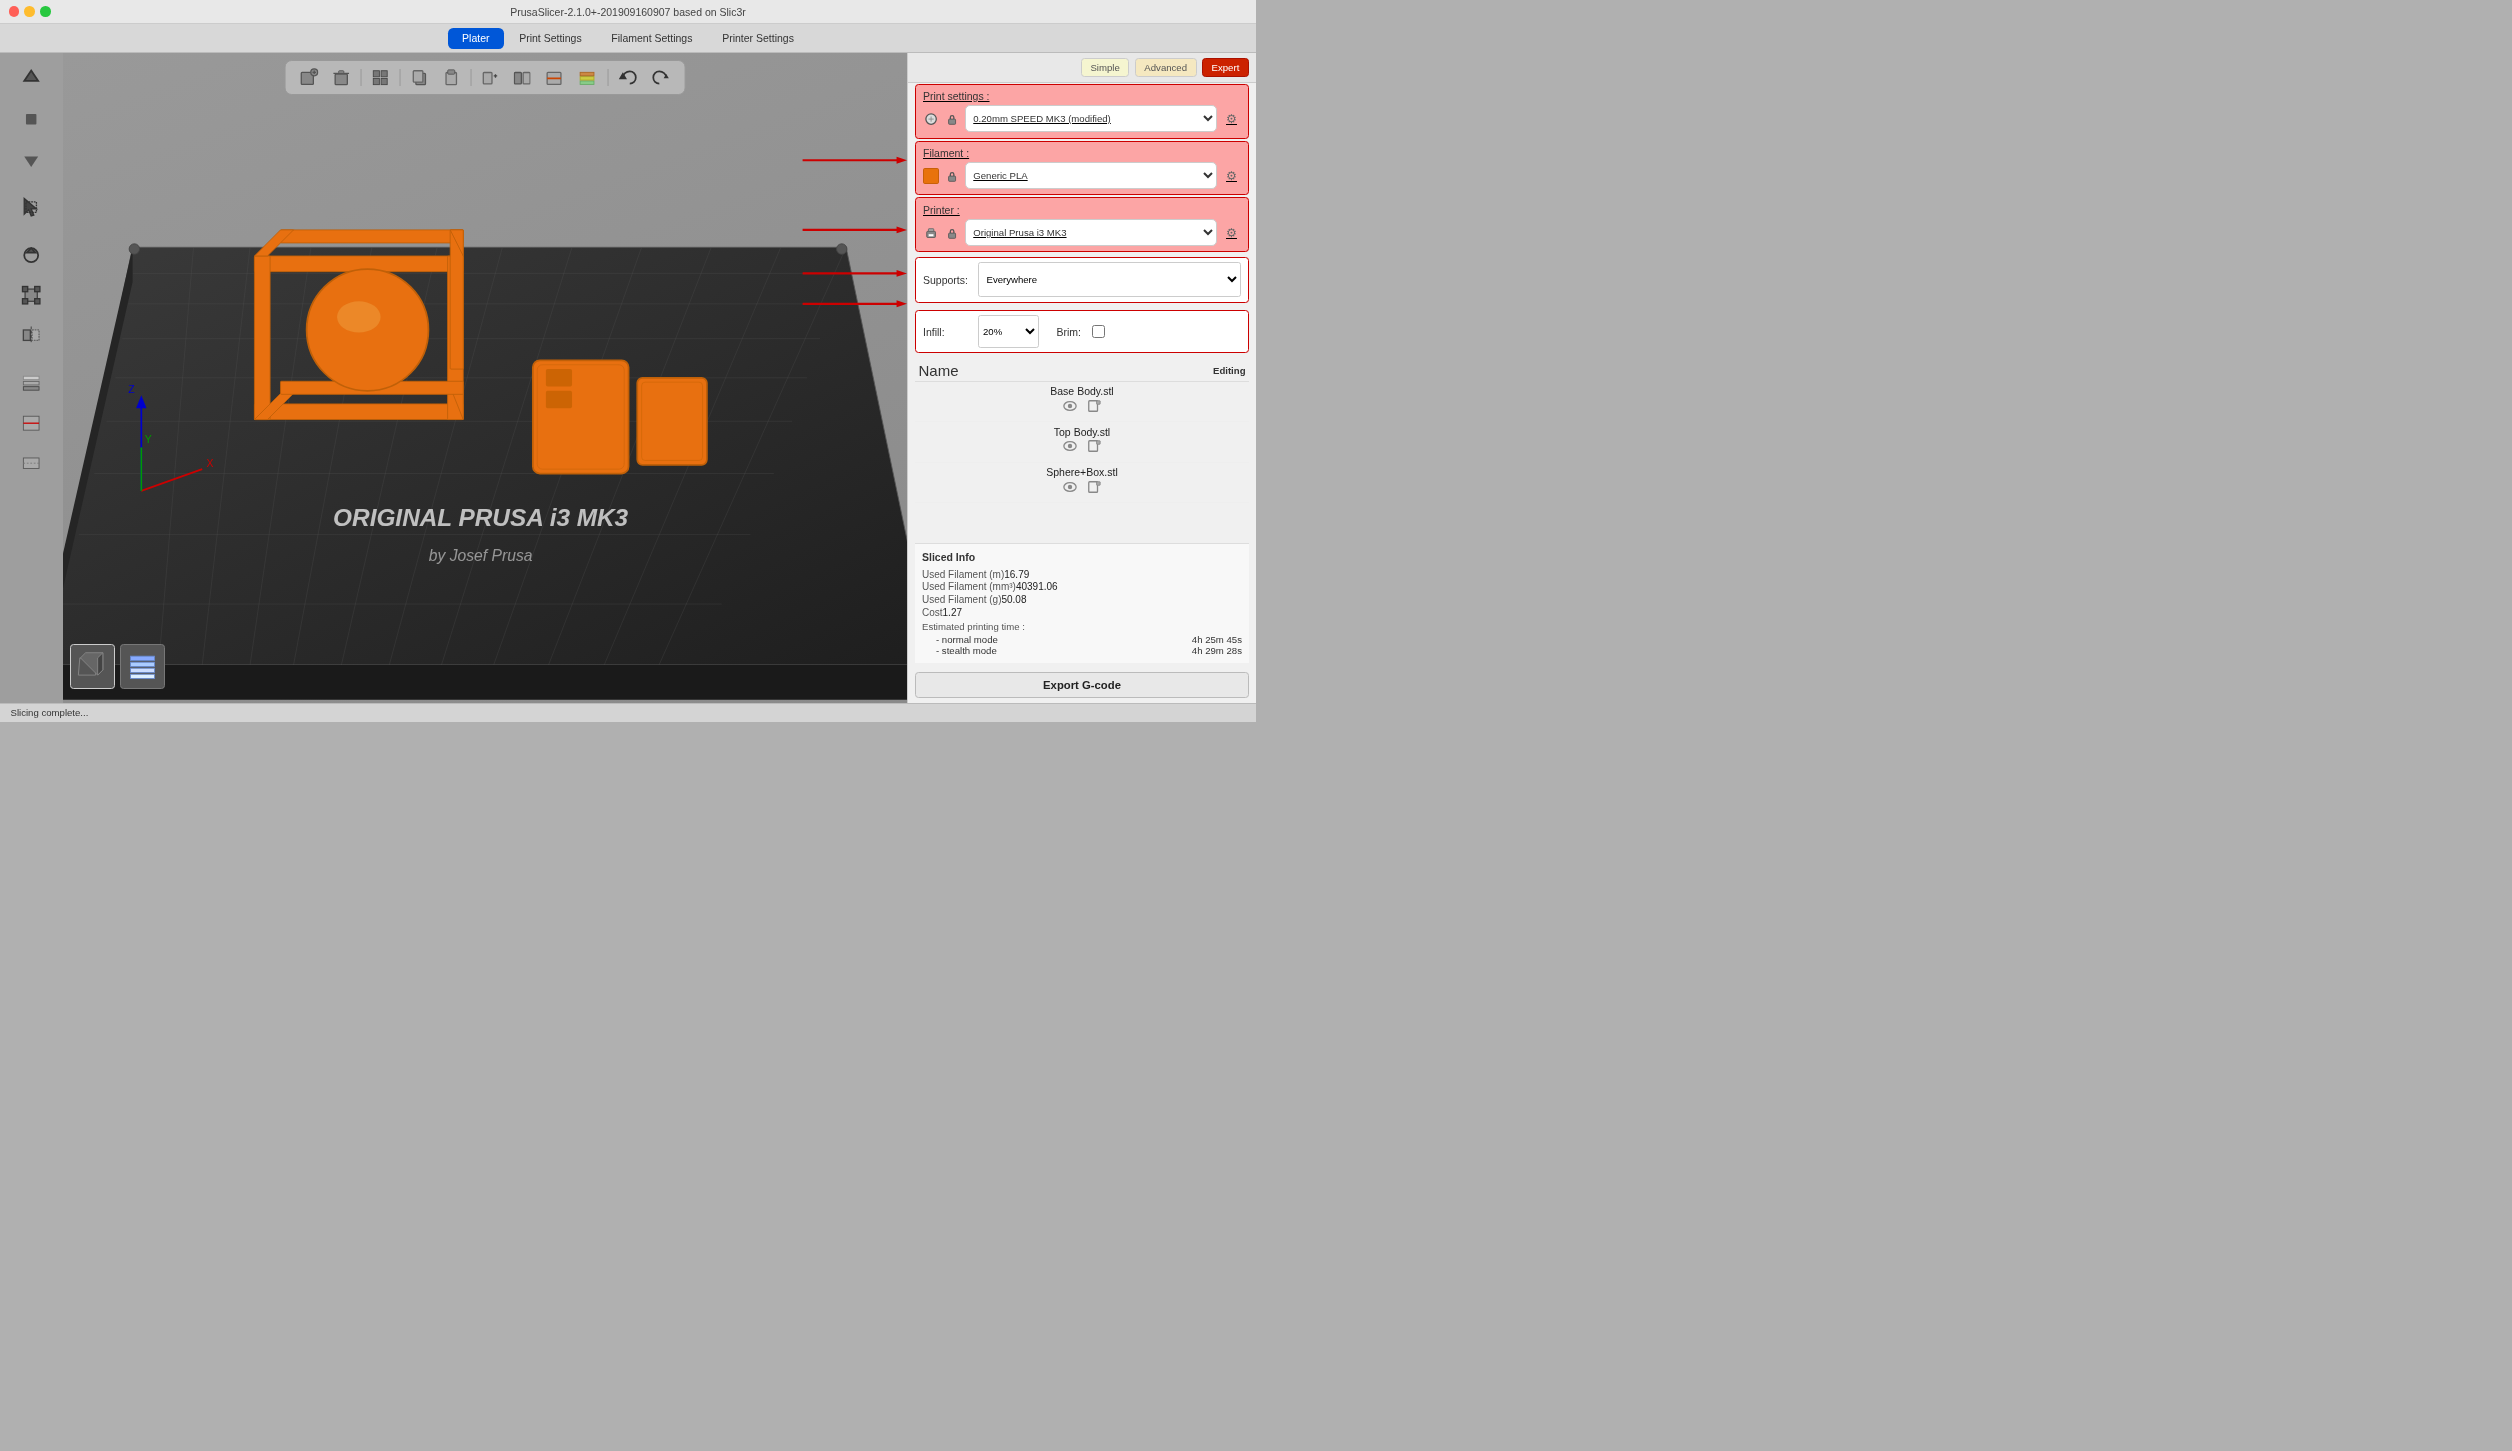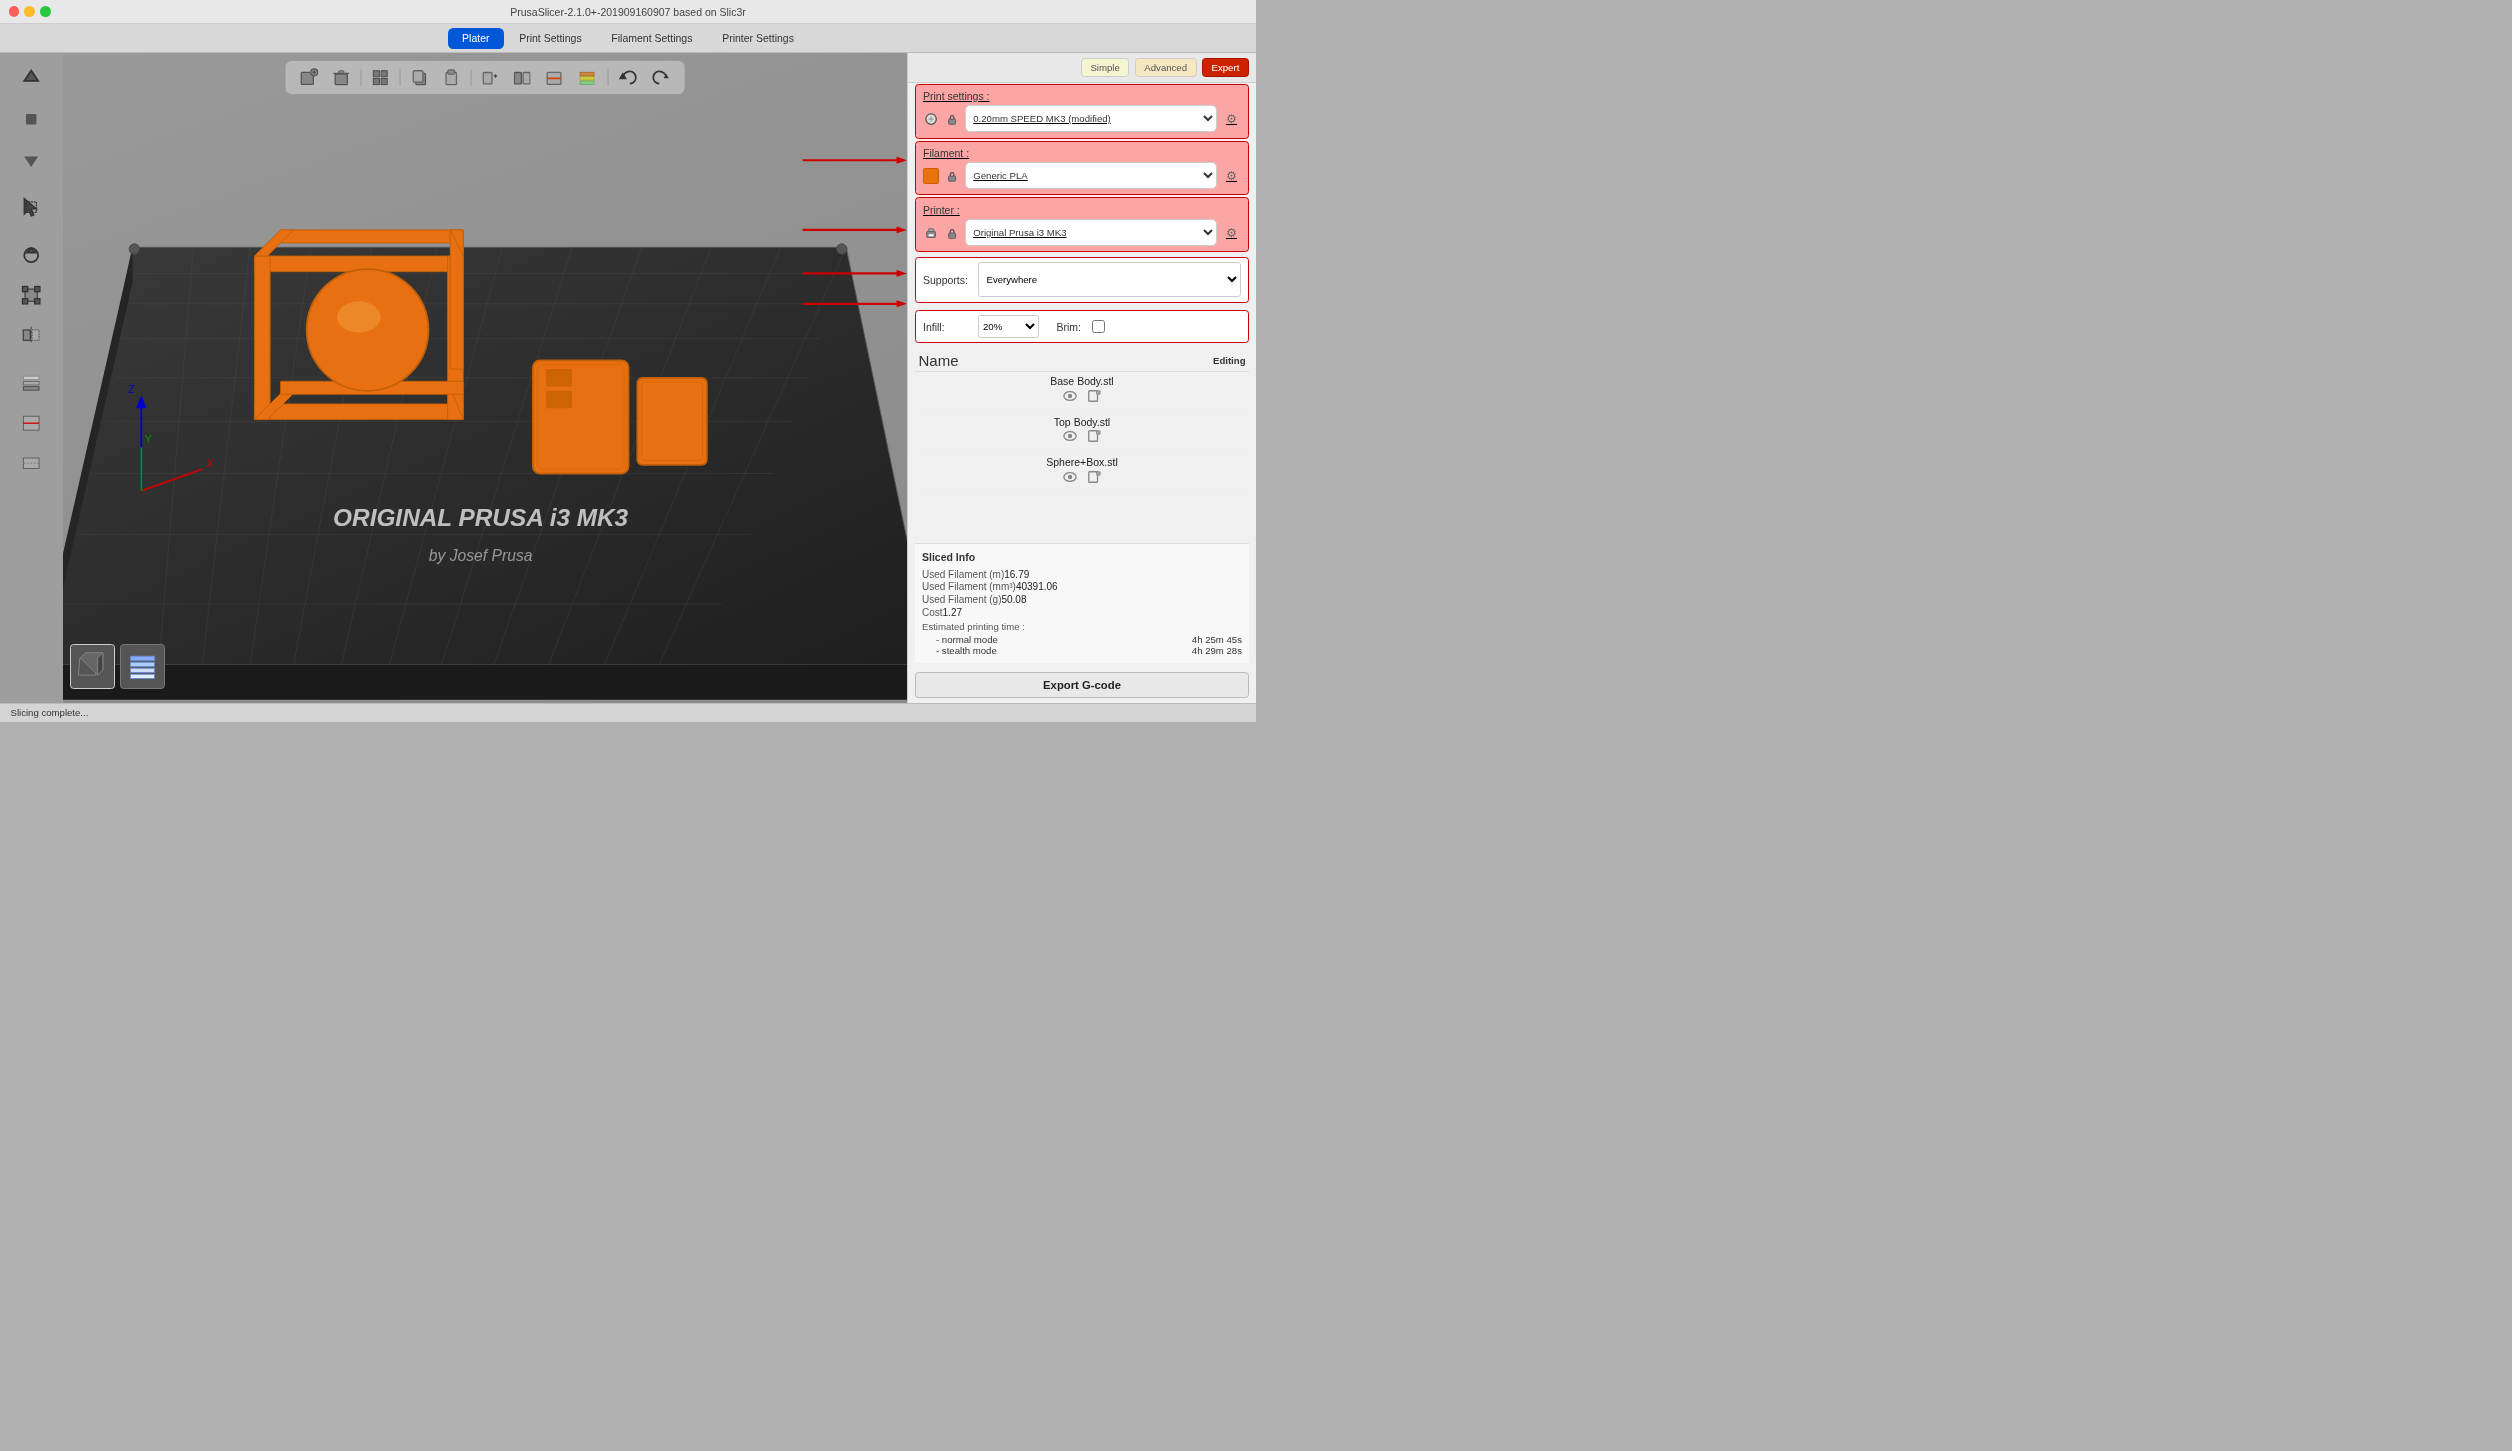--- a/index.html
+++ b/index.html
@@ -287,21 +287,21 @@
       flex: 1;
       height: 35px;
       border: 0.9px solid #ccc;
       border-radius: 2.6px;
       background: white;
       font-size: 9.6px;
       padding: 0 3.5px;
     }
     .infill-select {
       width: 61px;
-      height: 23px;
+      height: 33px;
       border: 0.9px solid #ccc;
       border-radius: 2.6px;
       background: white;
       font-size: 9.6px;
     }
     .brim-check { margin-left: 3.5px; }
 
     
     .files-section {
       margin: 3.5px 7px;

